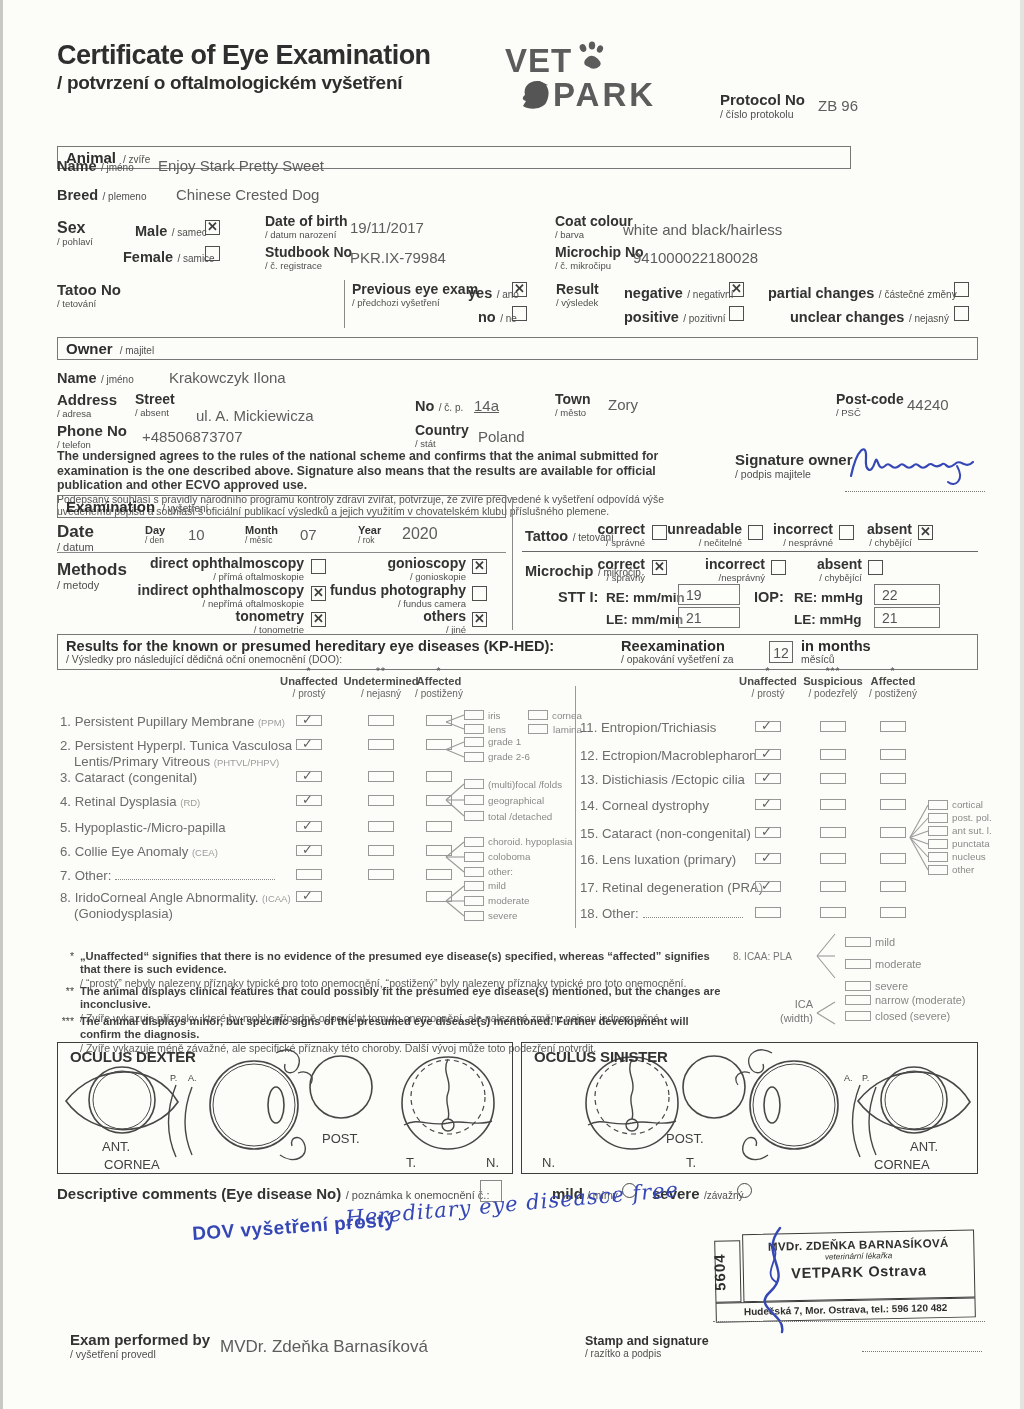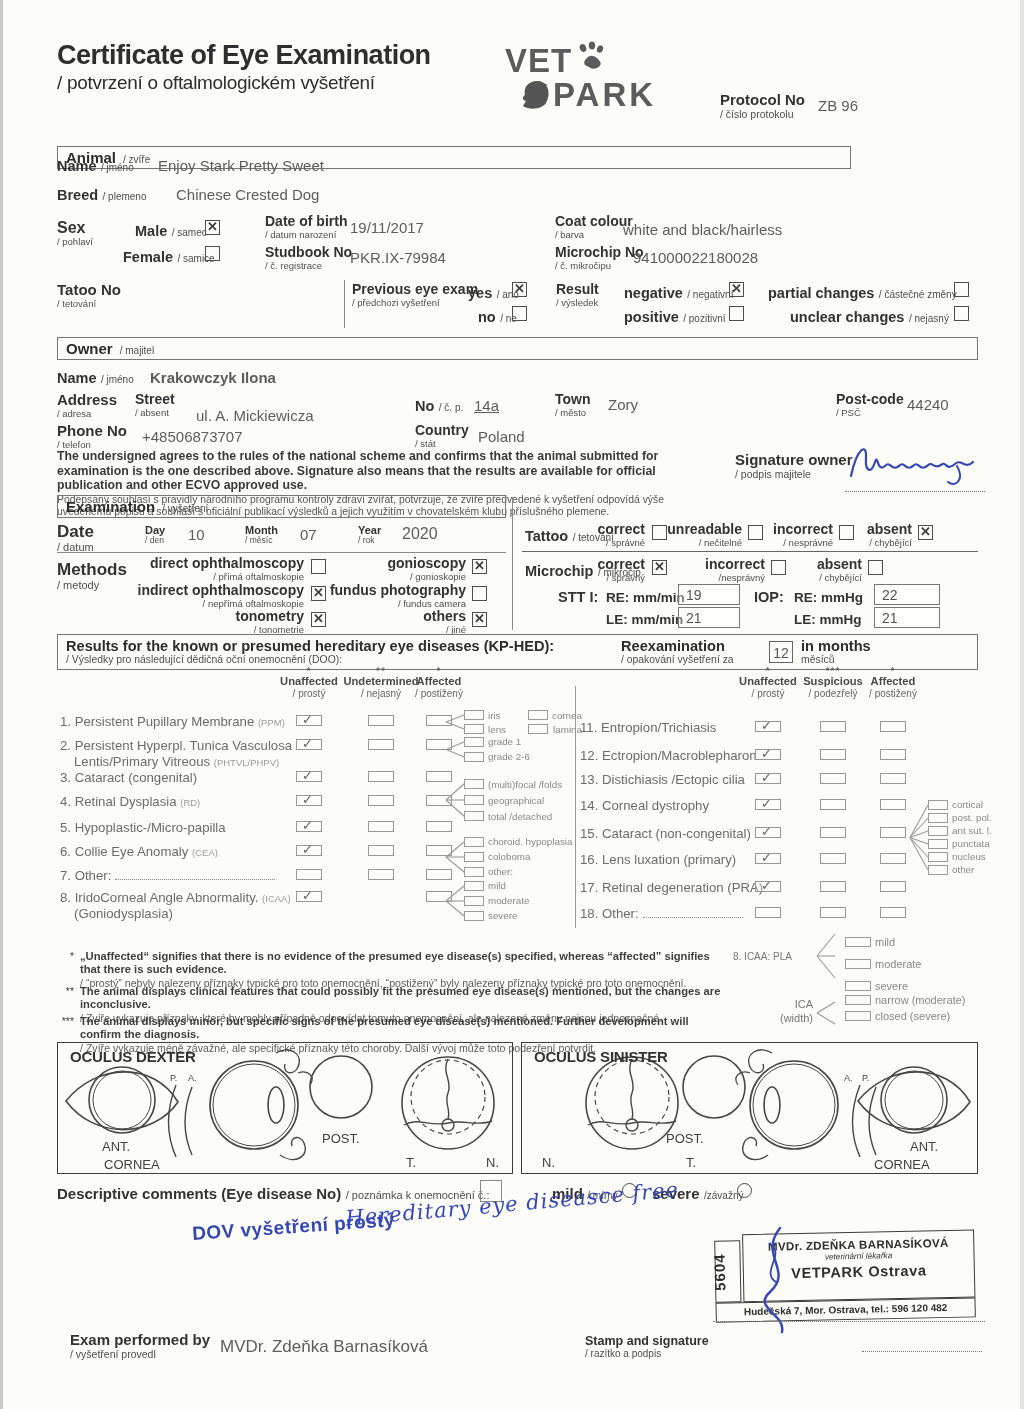--- a/index.html
+++ b/index.html
@@ -2,21 +2,21 @@
 <html><head>
 <meta charset="utf-8">
 <style>
   html,body{margin:0;padding:0;background:#888;}
   .page{position:relative;width:1024px;height:1409px;margin:0 auto;background:#fcfcf8;
         font-family:"Liberation Sans",sans-serif;color:#3c3c3c;overflow:hidden;}
   .edgeL{position:absolute;left:0;top:0;width:3px;height:100%;background:#c8c8c4;}
   .edgeR{position:absolute;right:0;top:0;width:4px;height:100%;background:#e3e3df;}
   .abs{position:absolute;}
   .title{font-size:27px;font-weight:bold;color:#2e2e2e;letter-spacing:-0.5px;}
-  .subtitle{font-size:19px;font-weight:normal;color:#2e2e2e;letter-spacing:-0.3px;}
+  .subtitle{font-size:19px;font-weight:bold;color:#2e2e2e;letter-spacing:-0.3px;}
   .logotxt{font-size:33px;font-weight:bold;color:#5c5c5c;letter-spacing:1px;}
   .secbar{position:absolute;height:23px;border:1.2px solid #777;box-sizing:border-box;
           display:flex;align-items:baseline;gap:7px;padding:2px 8px;}
   .secbar b{font-size:15px;color:#2d2d2d;}
   .secbar i{font-style:normal;font-size:10px;color:#4f4f4f;}
   .lp{position:absolute;white-space:nowrap;line-height:1.1;}
   .lp b{font-size:14.5px;color:#333;}
   .lp i{font-style:normal;font-size:10px;color:#4f4f4f;}
   .l2{position:absolute;line-height:1.12;white-space:nowrap;}
   .l2 b{display:block;font-size:14px;color:#333;}
@@ -181,21 +181,21 @@
   <div class="lp" style="left:790px;top:308px;">
     <b>unclear changes</b> <i>/ nejasný</i></div>
   <span class="cb" style="left:954px;top:306px;"></span>
 
   <div class="secbar" style="left:57px;top:337px;width:921px;">
     <b>Owner</b>
     <i>/ majitel</i>
   </div>
   <div class="lp" style="left:57px;top:369px;">
     <b>Name</b> <i>/ jméno</i></div>
-  <div class="val" style="left:150px;top:369px;font-weight:bold;">Krakowczyk Ilona</div>
+  <div class="val" style="left:169px;top:369px;">Krakowczyk Ilona</div>
 
   <div class="l2" style="left:57px;top:392px;">
     <b style="font-size:15px;">Address</b>
       <i>/ adresa</i>
     </div>
   <div class="l2" style="left:135px;top:392px;">
     <b>Street</b>
       <i>/ absent</i>
     </div>
   <div class="val" style="left:196px;top:407px;text-align:center;">ul. A. Mickiewicza</div>

